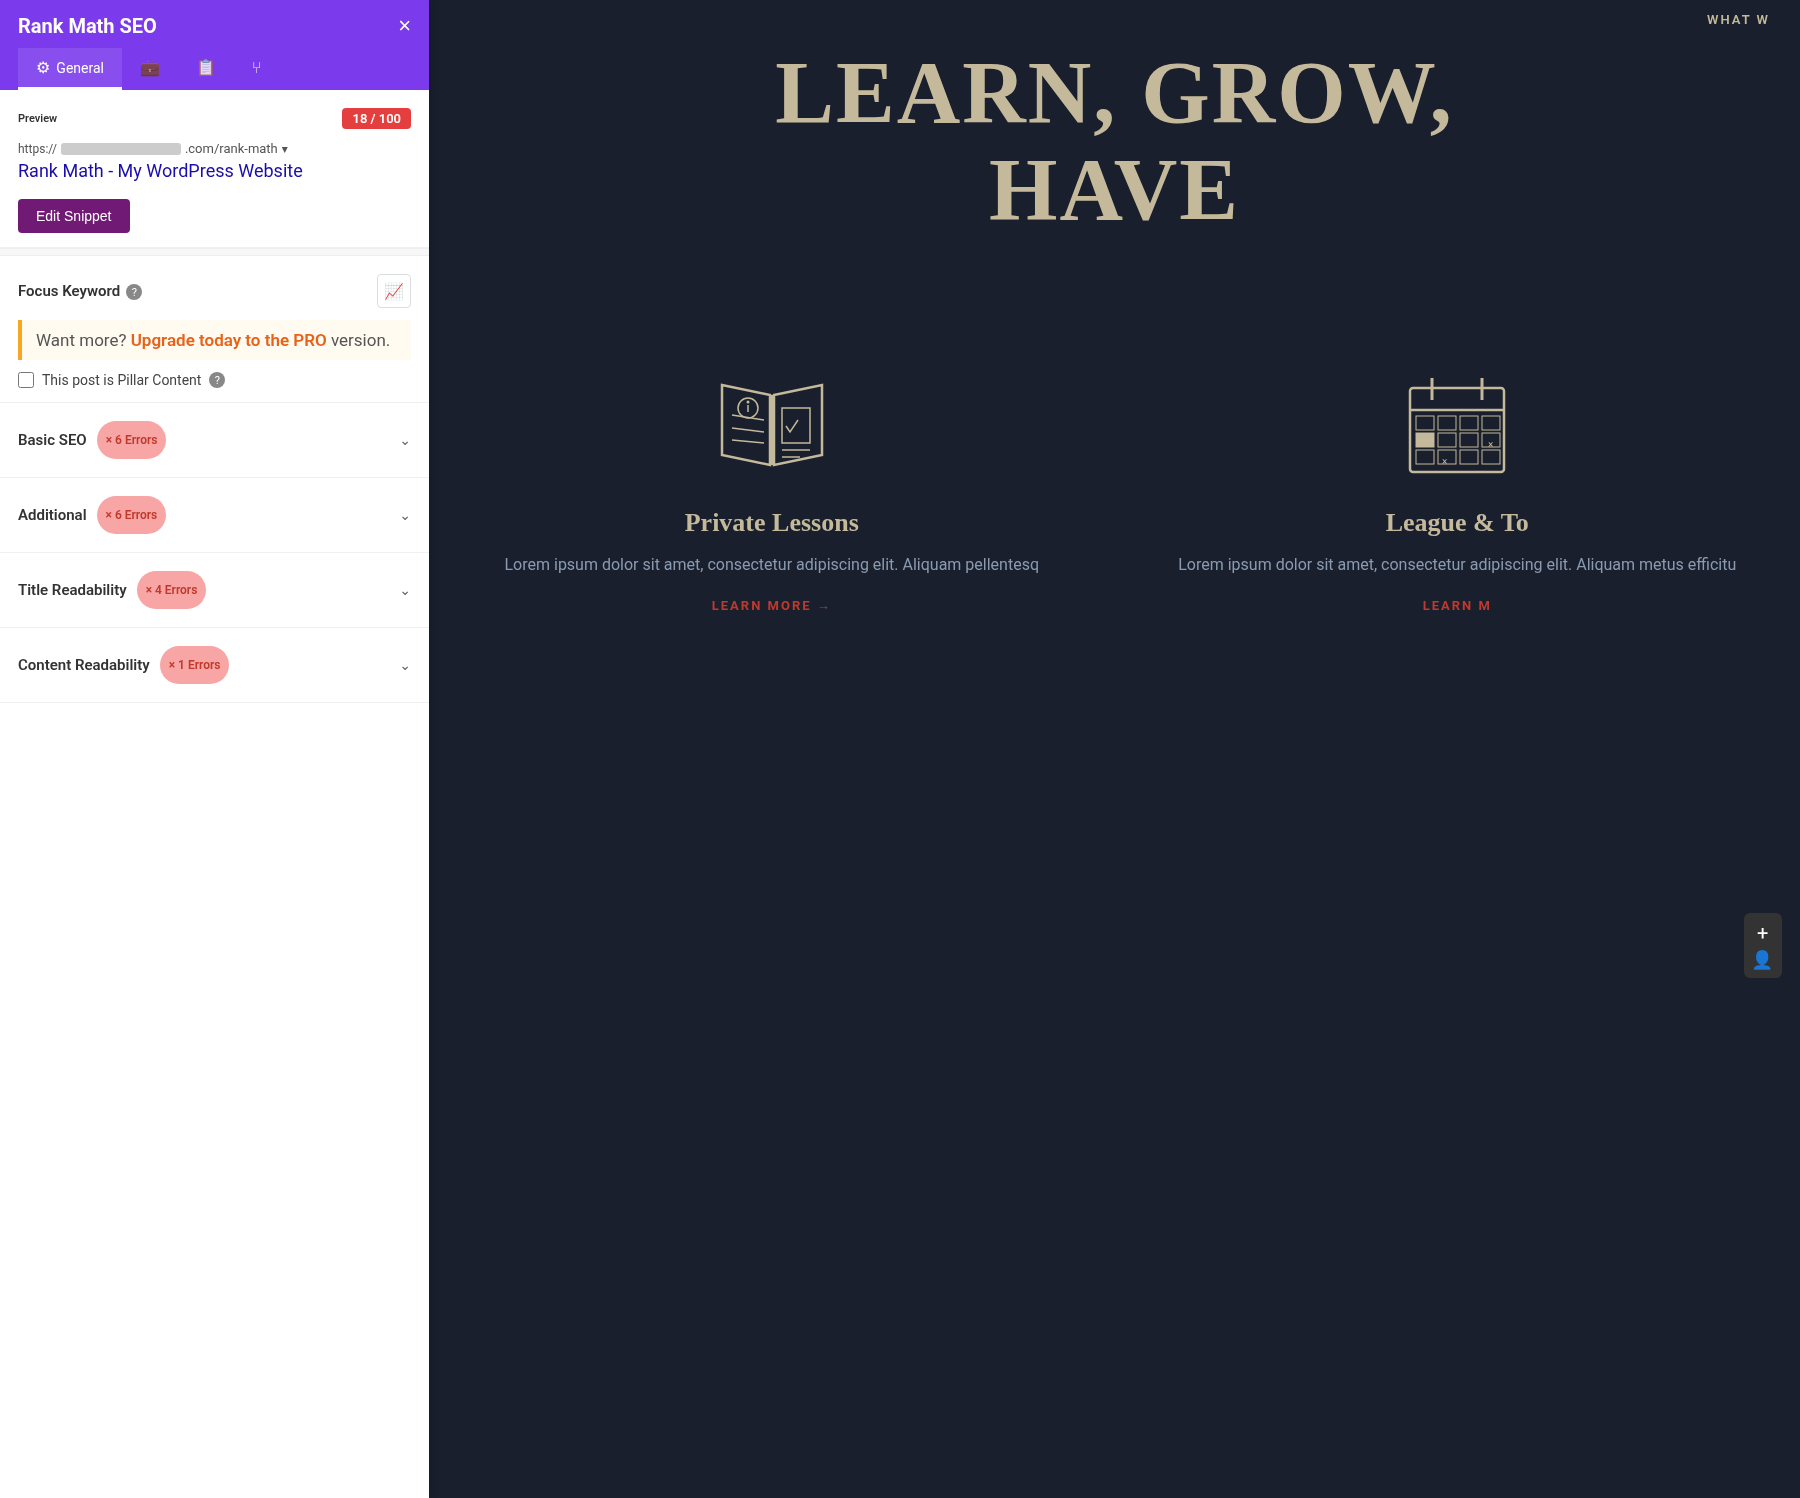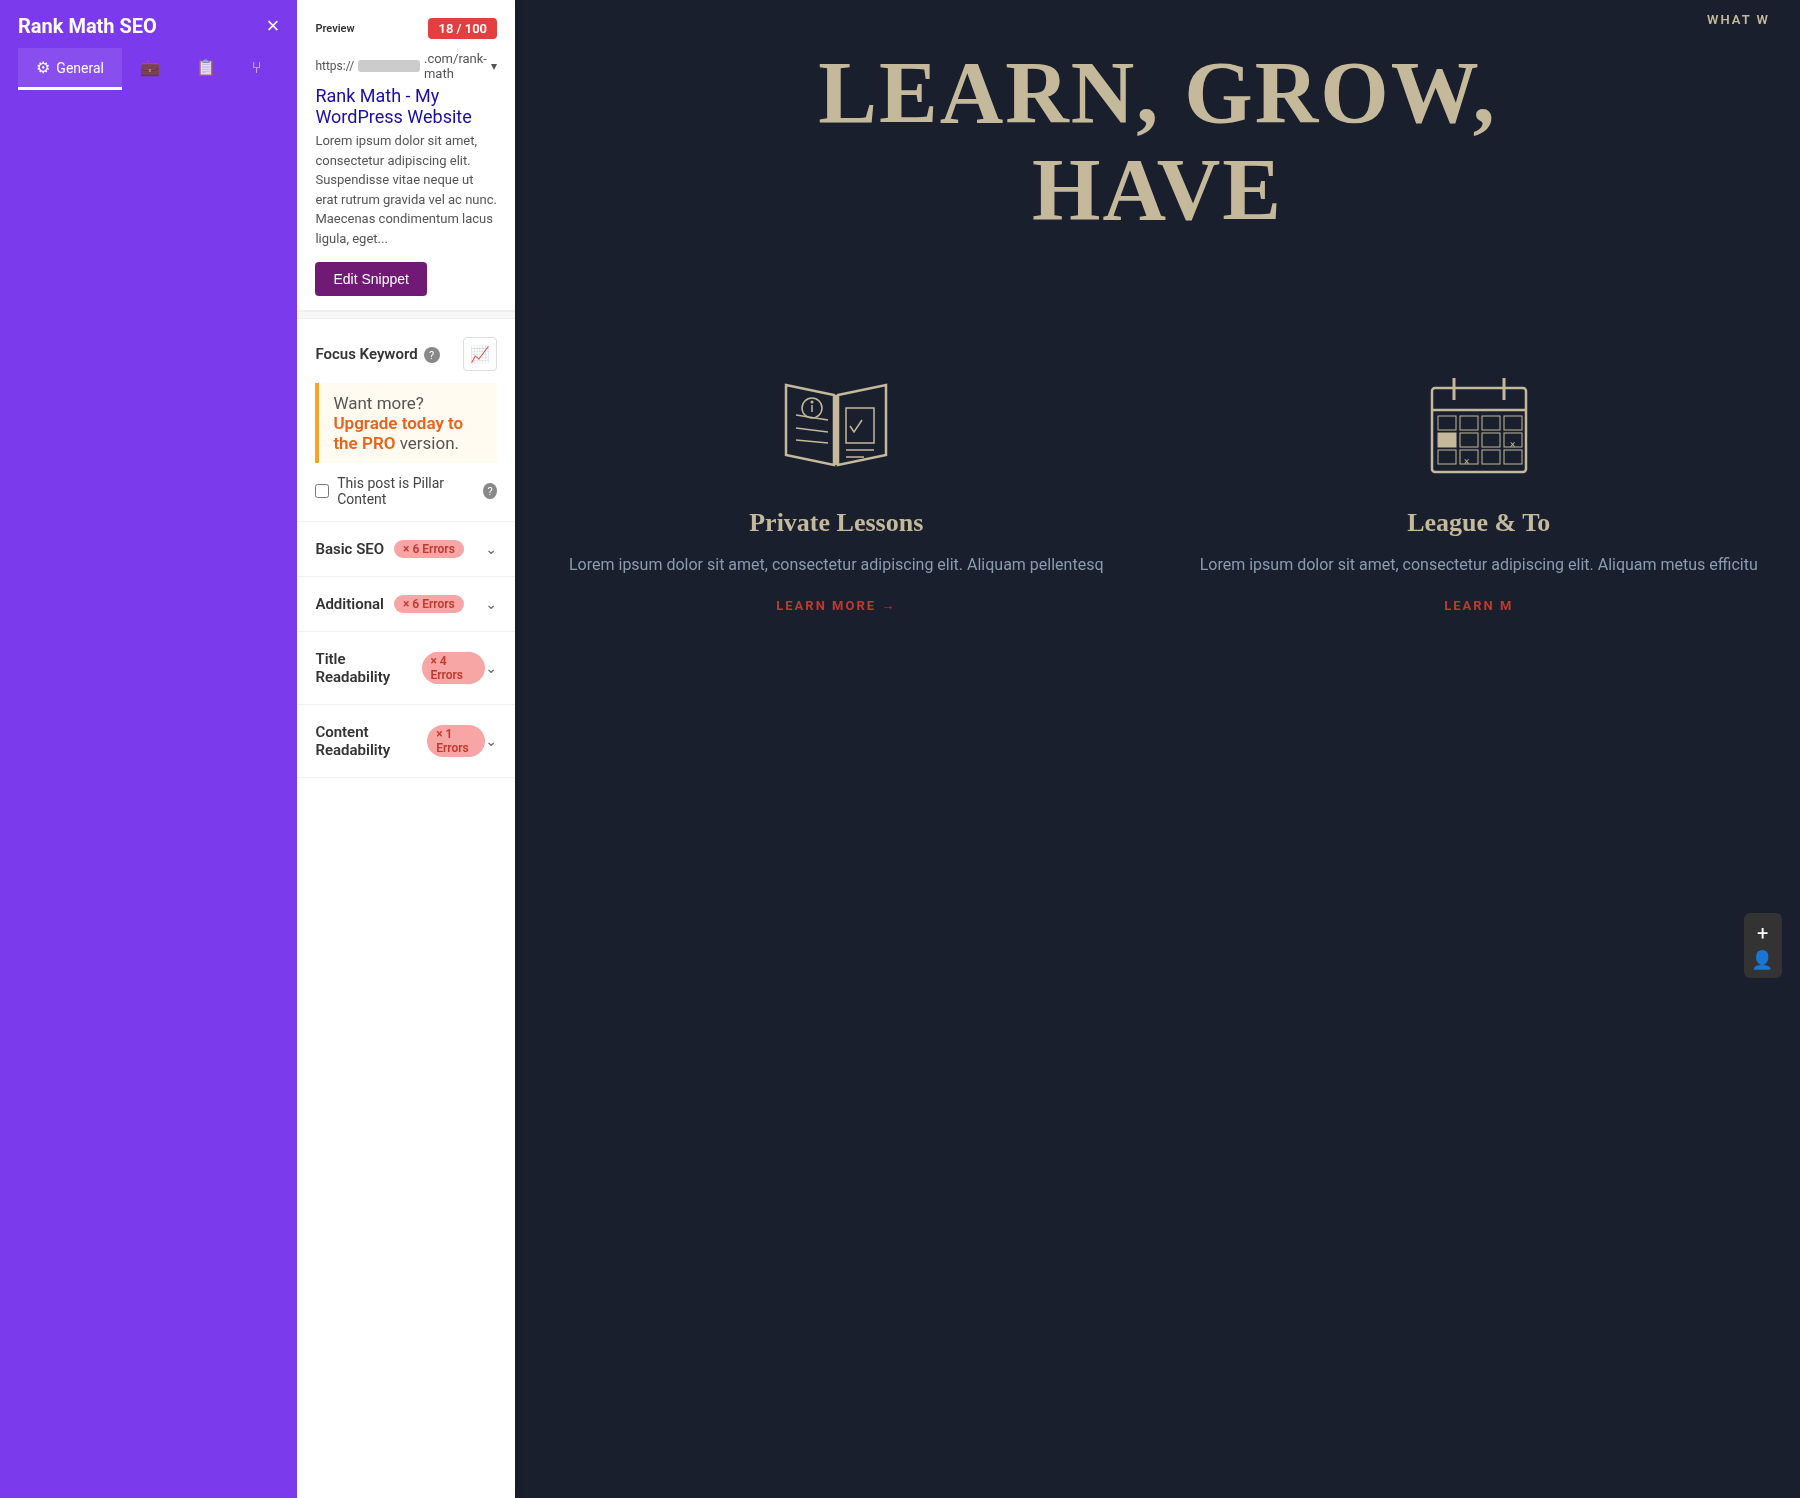--- a/index.html
+++ b/index.html
@@ -6,25 +6,25 @@
     body {
       font-family: -apple-system, BlinkMacSystemFont, 'Segoe UI', Roboto, sans-serif;
       width: 1800px;
       height: 1498px;
       overflow: hidden;
       display: flex;
     }
 
     
     .left-panel {
-      width: 515px;
+      width: 429px;
       height: 1498px;
       background: #fff;
       display: flex;
-      flex-direction: row;
+      flex-direction: column;
       box-shadow: 2px 0 8px rgba(0,0,0,0.15);
       position: relative;
       z-index: 10;
       flex-shrink: 0;
     }
 
     
     .panel-header {
       background: #7c3aed;
       padding: 14px 18px 0 18px;
@@ -281,21 +281,21 @@
     .seo-section-name {
       font-size: 15px;
       font-weight: 600;
       color: #333;
     }
     .error-badge {
       background: #f8a5a5;
       color: #c0392b;
       font-size: 12px;
       font-weight: 600;
-      padding: 2px 9px;
+      padding: 12px 9px;
       border-radius: 20px;
       display: flex;
       align-items: center;
       gap: 3px;
     }
     .chevron-down {
       font-size: 14px;
       color: #666;
     }
 
@@ -458,21 +458,20 @@
         <span class="preview-label">Preview</span>
         <span class="score-badge">18 / 100</span>
       </div>
       <div class="url-row">
         <span class="url-text">https://</span>
         <span class="url-blurred"></span>
         <span class="url-domain">.com/rank-math</span>
         <span class="url-arrow">▾</span>
       </div>
       <a class="preview-title">Rank Math - My WordPress Website</a>
-      <p class="preview-desc">Lorem ipsum dolor sit amet, consectetur adipiscing elit. Suspendisse vitae neque ut erat rutrum gravida vel ac nunc. Maecenas condimentum lacus ligula, eget...</p>
       <button class="edit-snippet-btn">Edit Snippet</button>
     </div>
 
     <div class="section-divider"></div>
 
     <div class="keyword-section">
       <div class="keyword-header">
         <div class="keyword-label-row">
           <span class="keyword-label">Focus Keyword</span>
           <span class="help-icon">?</span>

